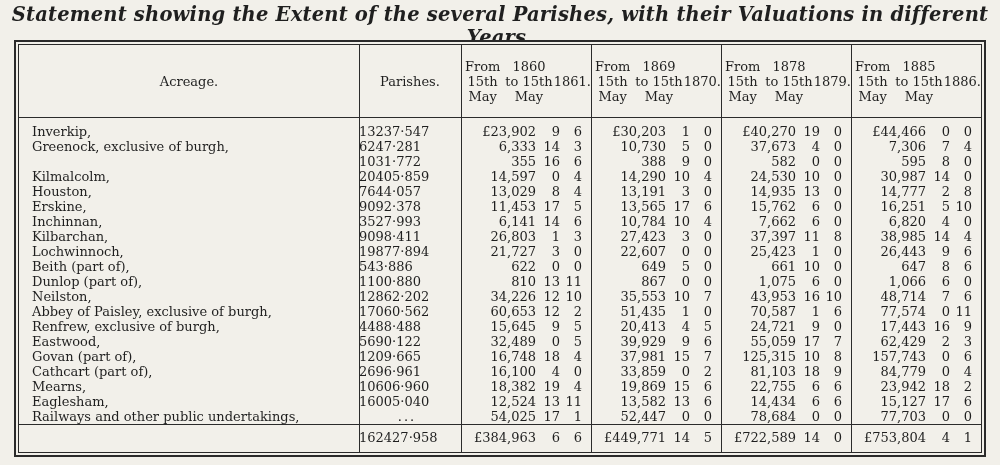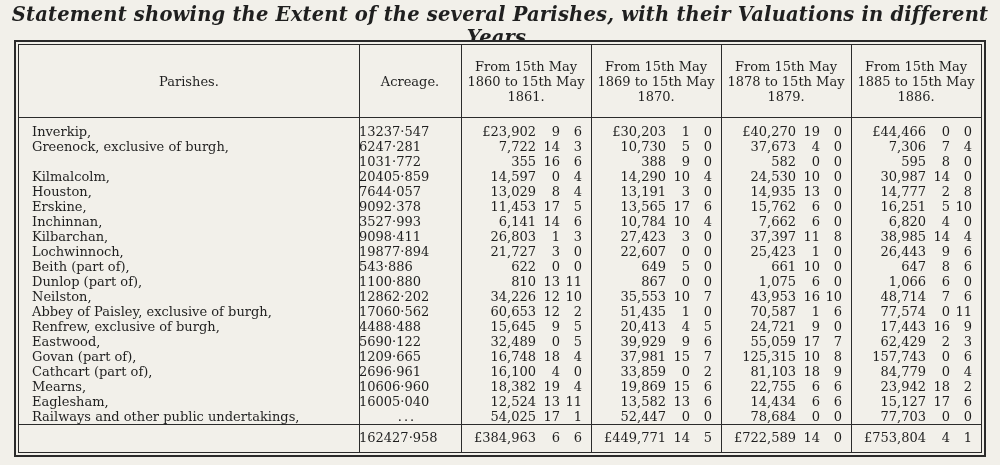--- a/index.html
+++ b/index.html
@@ -34,21 +34,21 @@
     overflow:hidden;
   }
   .vline{position:absolute;top:0;bottom:0;width:1px;background:var(--line);}
   .vline.v1{left:340px;} .vline.v2{left:442px;} .vline.v3{left:572px;}
   .vline.v4{left:702px;} .vline.v5{left:832px;}
 
   .grid-row{display:grid;grid-template-columns:340px 102px 130px 130px 130px 130px;}
 
   .thead{height:73px;border-bottom:1px solid var(--line);}
   .th{
-    display:flex;flex-direction:column;justify-content:center;align-items:center;
+    display:flex;flex-direction:row;justify-content:center;align-items:center;
     text-align:center;font-size:13px;line-height:15px;
   }
   .th .hline{display:block;}
 
   .tbody{padding-top:6px;height:306px;}
   .trow{height:15px;font-size:13px;line-height:15px;}
   .td{white-space:nowrap;overflow:hidden;}
 
   .parish-cell{display:flex;padding-left:13px;align-items:center;}
   .pname{flex:0 0 auto;}
@@ -76,22 +76,22 @@
 <div class="frame-outer">
   <div class="frame-inner">
 
     <div class="vline v1"></div>
     <div class="vline v2"></div>
     <div class="vline v3"></div>
     <div class="vline v4"></div>
     <div class="vline v5"></div>
 
     <div class="thead grid-row">
+      <div class="th">Acreage.</div>
       <div class="th">Parishes.</div>
-      <div class="th">Acreage.</div>
       <div class="th">
         <span class="hline">From 15th May</span>
         <span class="hline">1860 to 15th May</span>
         <span class="hline">1861.</span>
       </div>
       <div class="th">
         <span class="hline">From 15th May</span>
         <span class="hline">1869 to 15th May</span>
         <span class="hline">1870.</span>
       </div>
@@ -136,21 +136,21 @@
     </div>
   </div>
 
   <div class="trow grid-row">
     <div class="td parish-cell">
       <span class="pname">Greenock, exclusive of burgh,</span>
       <span class="leader"></span>
     </div>
     <div class="td acreage-cell">6247·281</div>
     <div class="td money-cell">
-      <span>7,722</span>
+      <span>6,333</span>
             <span>14</span>
             <span>3</span>
     </div>
     <div class="td money-cell">
       <span>10,730</span>
             <span>5</span>
             <span>0</span>
     </div>
     <div class="td money-cell">
       <span>37,673</span>

